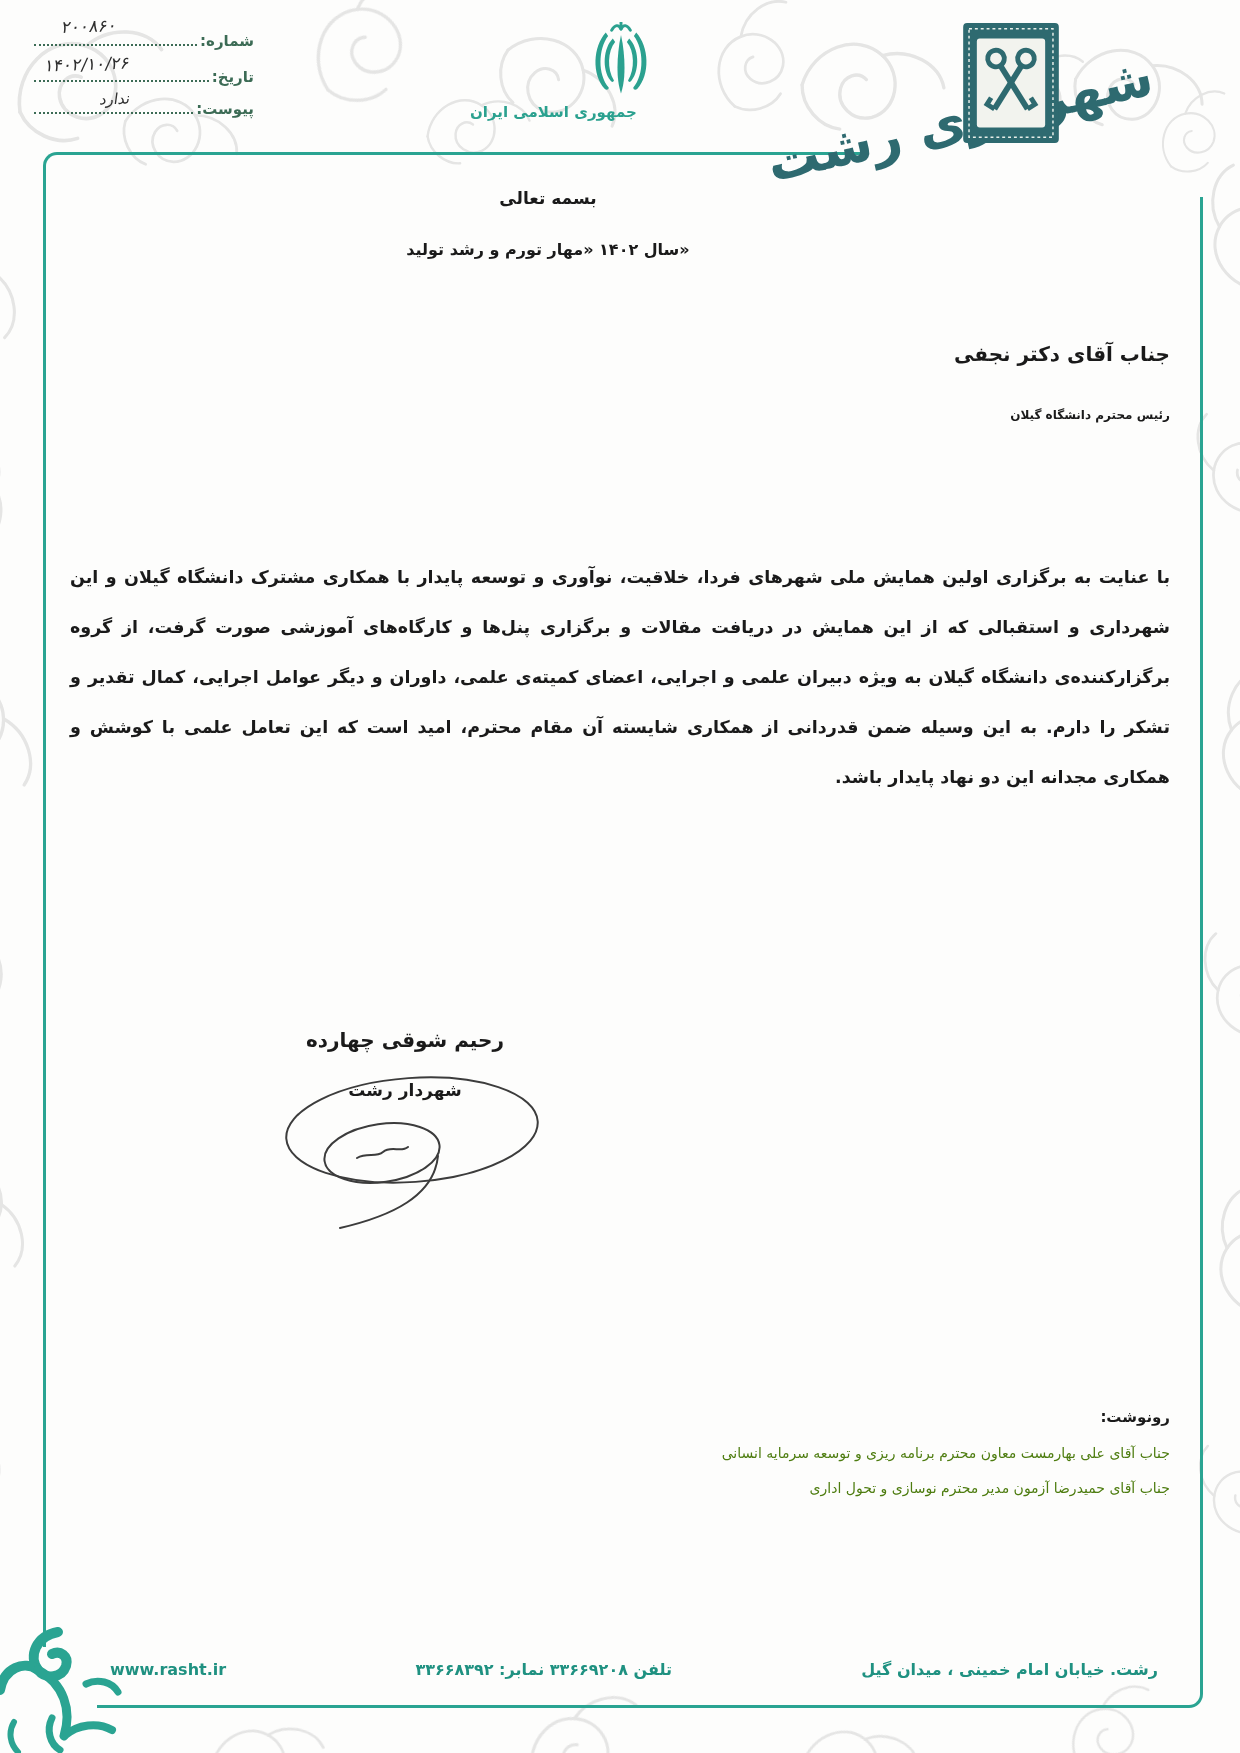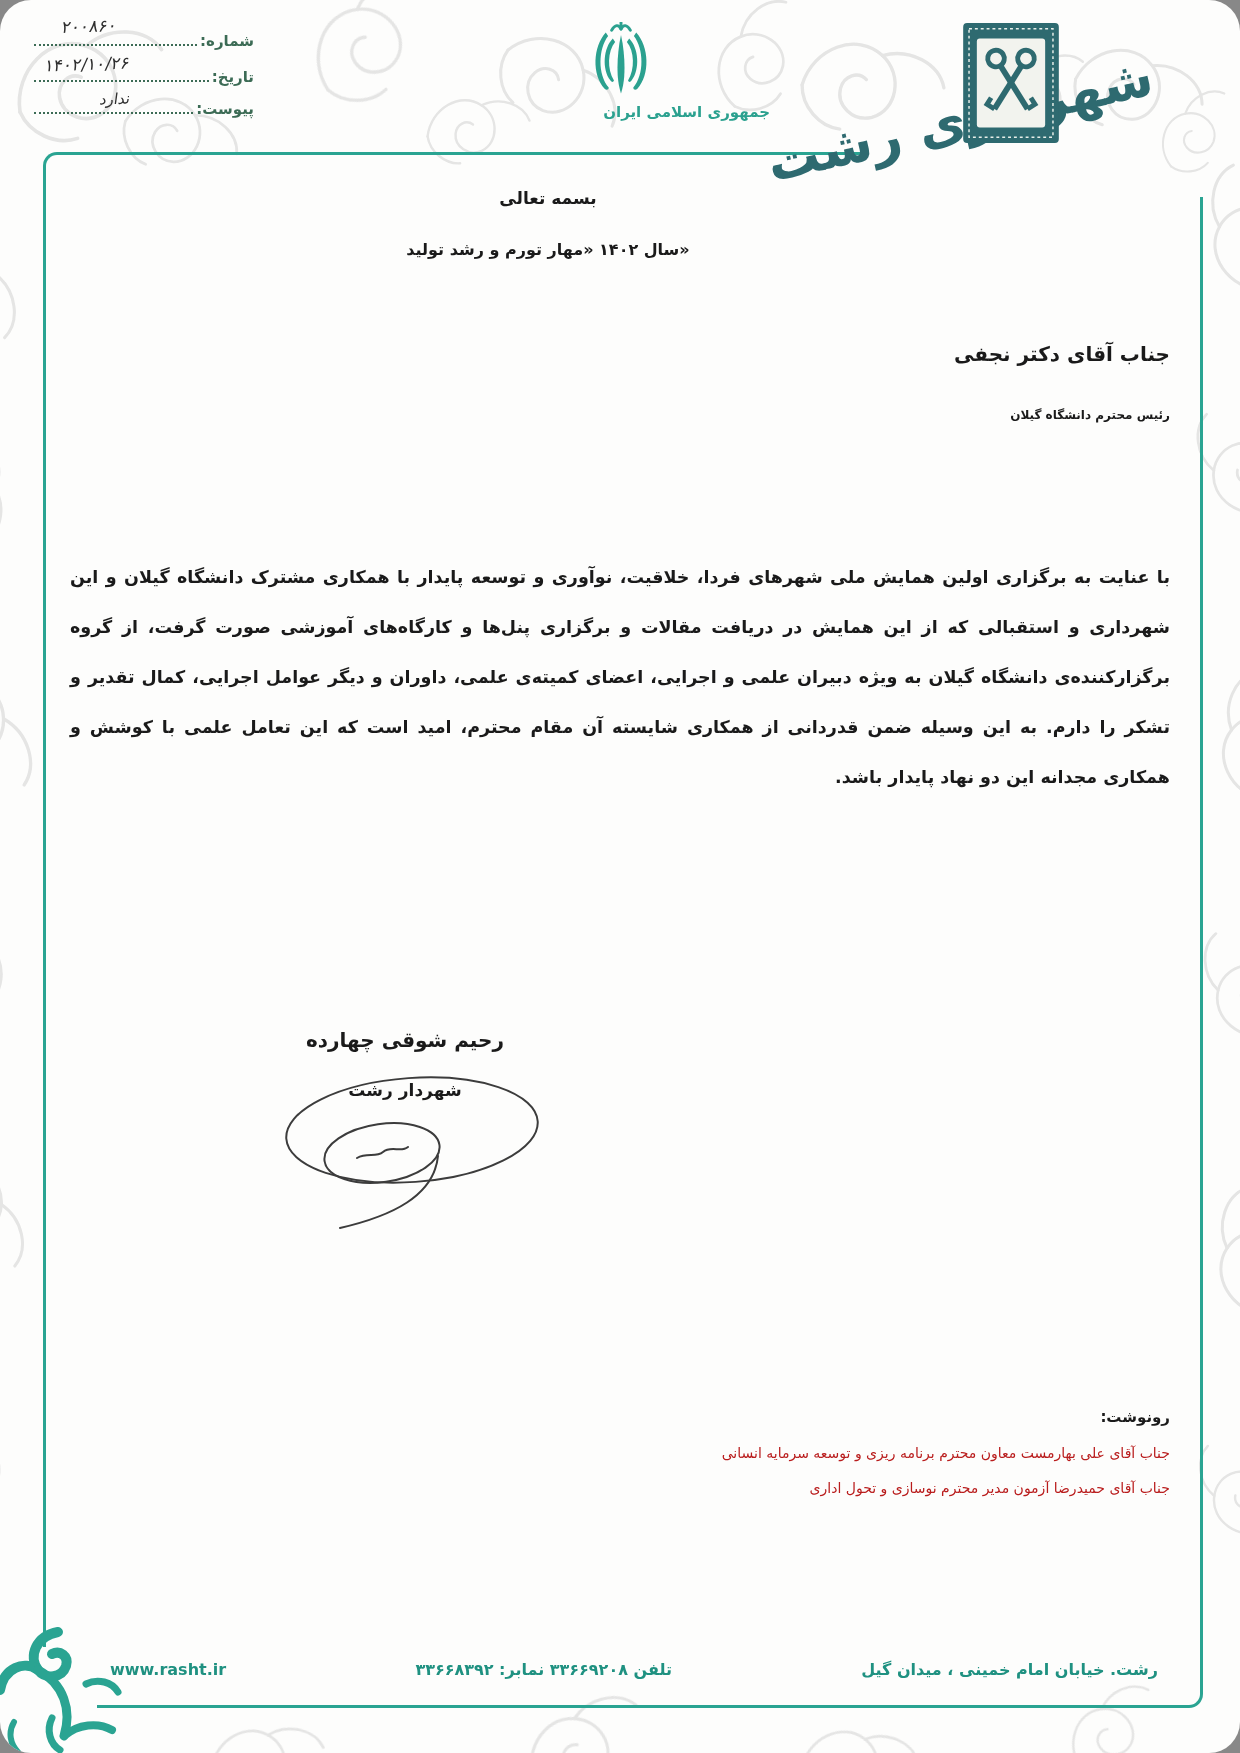--- a/index.html
+++ b/index.html
@@ -1,41 +1,41 @@
 <!DOCTYPE html>
 <html lang="fa"><head>
 <meta charset="utf-8">
 <style>
   * { margin:0; padding:0; box-sizing:border-box; }
   html,body { background:#888; }
   .page {
     position:relative; width:1240px; height:1753px; margin:0 auto;
     background:#fdfdfc; overflow:hidden;
-    font-family:"DejaVu Sans", sans-serif; color:#1a1a1a;border-radius:31px;
+    font-family:"DejaVu Sans", sans-serif; color:#1a1a1a;
   }
   
   .pattern { position:absolute; inset:0; z-index:0; }
   
   .frame-tl {
     position:absolute; left:43px; top:152px; width:823px; height:1495px;
     border-top:3px solid #2aa492; border-left:3px solid #2aa492;
     border-top-left-radius:14px; z-index:1;
   }
   .frame-br {
     position:absolute; left:97px; top:197px; width:1106px; height:1511px;
     border-right:3px solid #2aa492; border-bottom:3px solid #2aa492;
     border-bottom-right-radius:14px; z-index:1;
   }
   
   .ref-row { position:absolute; width:224px; left:30px; display:flex; direction:rtl; align-items:flex-end; z-index:3; }
   .ref-label { font-size:15px; font-weight:bold; color:#3c6b55; white-space:nowrap; }
   .ref-dots { flex:1; border-bottom:2px dotted #3c6b55; margin:0 3px 4px 4px; height:18px; }
   .ref-value { position:absolute; z-index:4; color:#2e2e2e; font-size:17px; transform:skewX(-10deg) rotate(-2deg); white-space:nowrap; }
   
-  .emblem-caption { position:absolute; left:470px; top:103px; width:300px; text-align:right;
+  .emblem-caption { position:absolute; left:470px; top:103px; width:300px; text-align:left;
     color:#2ba18f; font-weight:bold; font-size:15px; z-index:3; }
   .callig { position:absolute; left:720px; top:28px; width:480px; height:190px; z-index:2; }
   .callig span { display:block; transform:rotate(-13deg); font-size:52px; font-weight:bold;
     color:#2e6a70; text-align:center; line-height:185px; white-space:nowrap; }
   
   .center-line { position:absolute; left:0; width:1096px; text-align:center; z-index:3; }
   .bismillah { top:188px; font-size:17px; font-weight:bold; }
   .year-slogan { top:240px; font-size:16px; font-weight:bold; }
   .rtl-block { position:absolute; left:70px; width:1100px; direction:rtl; text-align:right; z-index:3; }
   .addr-name { top:342px; font-size:20px; font-weight:bold; }
@@ -45,21 +45,21 @@
     font-weight:bold; line-height:50px; }
   
   .sig-name  { position:absolute; left:270px; top:1028px; width:270px; text-align:center;
     font-size:20px; font-weight:bold; z-index:4; }
   .sig-title { position:absolute; left:300px; top:1080px; width:210px; text-align:center;
     font-size:17px; font-weight:bold; z-index:4; }
   .sig-svg { position:absolute; left:262px; top:1058px; z-index:3; }
   
   .cc { top:1408px; }
   .cc-label { font-size:15px; font-weight:bold; margin-bottom:10px; }
-  .cc-item { font-size:14px; line-height:35px; color:#b91c1c; }
+  .cc-item { font-size:14px; line-height:35px; color:#4d7c0f; }
   
   .footer { position:absolute; left:110px; right:82px; top:1660px; display:flex; direction:rtl;
     justify-content:space-between; align-items:center; color:#1f9181; font-weight:bold;
     font-size:16px; z-index:3; }
   .footer .site { direction:ltr; }
   .corner-ornament { position:absolute; left:-6px; top:1626px; z-index:2; }
   .seal { position:absolute; left:962px; top:22px; z-index:3; }
   .iran-emblem { position:absolute; left:577px; top:22px; z-index:3; }
 </style>
 </head>

